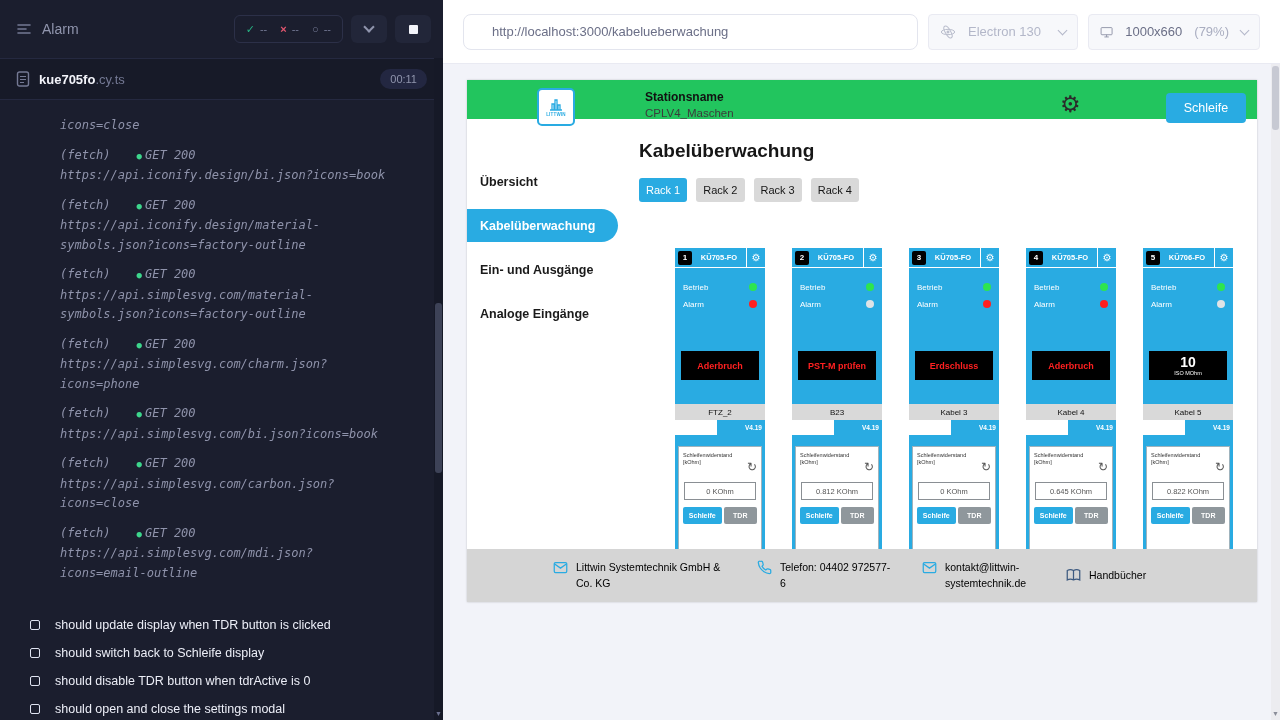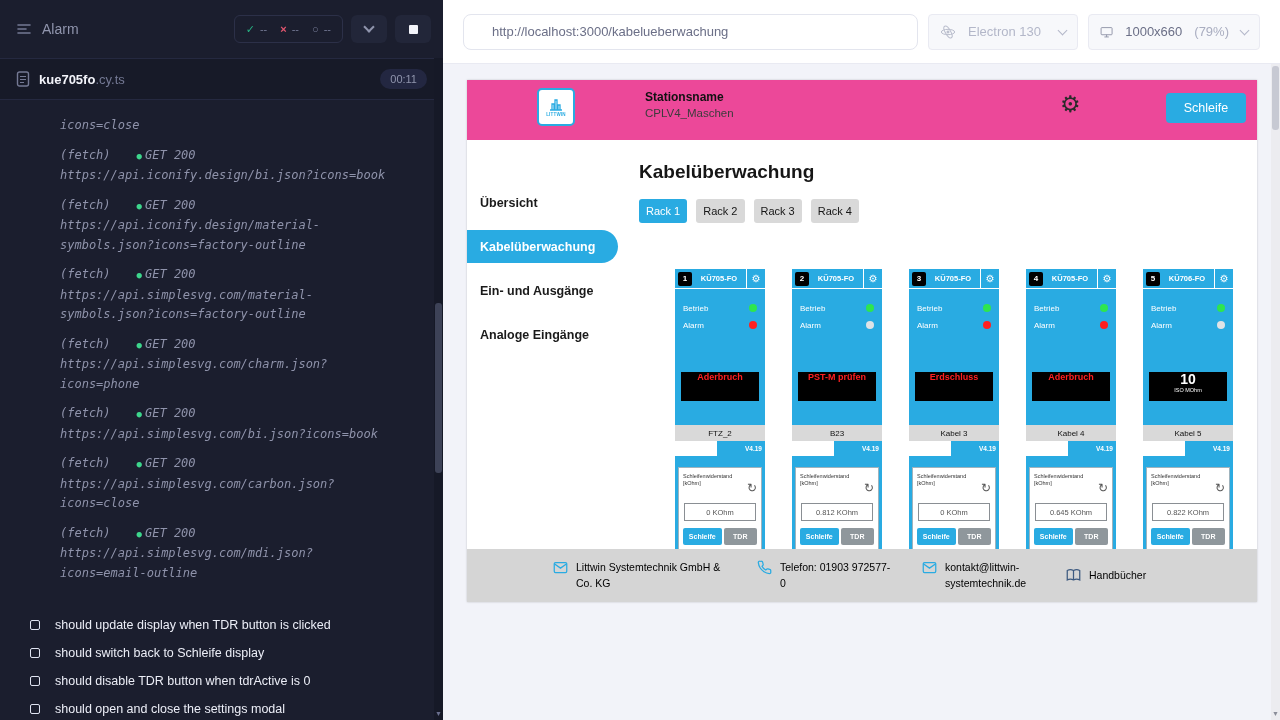--- a/index.html
+++ b/index.html
@@ -51,21 +51,21 @@
   .url-input { border:none; outline:none; width:100%; background:transparent; font-size:13px; color:#6b6f87; font-family:"Liberation Sans",sans-serif; }
   .select { height:36px; border:1px solid #e9eaf2; background:#f7f8fb; border-radius:4px; display:flex; align-items:center; gap:12px; padding:0 11px; cursor:pointer; flex-shrink:0; }
   .browser-select { width:150px; color:#b3b7c9; font-size:13px; }
   .viewport-select { width:172px; color:#6b6f87; font-size:13px; }
   .viewport-zoom { color:#a9adc0; }
   .sel-chev { width:7px; height:7px; border-right:1.5px solid #b3b7c9; border-bottom:1.5px solid #b3b7c9; transform:rotate(45deg); margin-left:auto; margin-top:-3px; flex-shrink:0; }
 
   .stage { flex:1; position:relative; }
   .aut { position:absolute; left:24px; top:16px; width:790px; height:522px; background:#fff; box-shadow:0 0 2px rgba(0,0,0,.2); overflow:hidden; }
 
-  .app-header { height:60px; background:#ec4899; position:relative; }
+  .app-header { height:39px; background:#22c55e; position:relative; }
   .logo { position:absolute; left:70px; top:8px; width:38px; height:38px; background:#fff; border:2px solid #29abe2; border-radius:5px; display:flex; flex-direction:column; align-items:center; justify-content:center; gap:1px; }
   .logo-text { font-size:4.5px; font-weight:bold; color:#29abe2; letter-spacing:.2px; }
   .station { position:absolute; left:178px; top:10px; }
   .station-label { font-size:12px; font-weight:bold; color:#111; }
   .station-value { font-size:11.5px; color:#3c3c3c; margin-top:3px; }
   .app-gear { position:absolute; left:593px; top:13px; font-size:23px; line-height:1; color:#2b2b2b; cursor:pointer; }
   .logout { position:absolute; right:11px; top:13px; width:80px; height:30px; background:#29abe2; color:#fff; border:none; border-radius:4px; font-size:12.5px; font-family:"Liberation Sans",sans-serif; cursor:pointer; }
 
   .app-body { display:flex; height:465px; }
   .app-nav { width:170px; flex-shrink:0; padding-top:46px; }
@@ -84,21 +84,21 @@
   .card-num { width:14px; height:14px; margin-left:3px; background:#000; color:#fff; font-size:8px; font-weight:bold; display:flex; align-items:center; justify-content:center; border-radius:2px; }
   .card-model { flex:1; text-align:center; color:#fff; font-size:7.5px; font-weight:bold; }
   .card-gear { width:19px; align-self:stretch; border-left:1px solid #fff; display:flex; align-items:center; justify-content:center; color:#fff; font-size:10px; cursor:pointer; }
   .card-leds { padding:13px 8px 0; }
   .led-row { display:flex; justify-content:space-between; align-items:center; height:12px; margin-bottom:5px; }
   .led-label { color:#fff; font-size:8px; }
   .led { width:8px; height:8px; border-radius:50%; }
   .dot-green { background:#2ee54e; }
   .dot-red { background:#ff1f1f; }
   .dot-off { background:#dfe3e6; }
-  .card-status { margin:41px 6px 0; height:29px; background:#000; display:flex; flex-direction:column; align-items:center; justify-content:flex-start; }
+  .card-status { margin:41px 6px 0; height:29px; background:#000; display:flex; flex-direction:column; align-items:center; justify-content:center; }
   .s-text { color:#ff2020; font-size:9px; font-weight:bold; }
   .s-big { color:#fff; font-size:14px; font-weight:bold; line-height:1; }
   .s-sub { color:#fff; font-size:5.5px; margin-top:1px; }
   .s-text:empty, .s-big:empty, .s-sub:empty { display:none; }
   .card-cable { margin-top:24px; height:16px; background:#d9d9d9; display:flex; align-items:center; justify-content:center; font-size:8px; color:#111; }
   .card-ver { height:15px; display:flex; }
   .ver-box { width:42px; background:#fff; }
   .ver-label { flex:1; text-align:right; color:#fff; font-size:6.5px; font-weight:bold; padding:4px 3px 0 0; }
   .card-meter { margin:11px 3px 0; height:140px; background:#fff; border:1px solid #9fb3bd; position:relative; padding:5px 4px 0; }
   .meter-label { font-size:5.5px; color:#333; padding-right:13px; line-height:1.3; }
@@ -539,21 +539,21 @@
           <svg class="f-icon" width="15" height="15" viewBox="0 0 24 24" fill="none" stroke="#29abe2" stroke-width="2">
               <rect x="2" y="4" width="20" height="16" rx="2"></rect>
               <path d="M2 6l10 7L22 6"></path>
             </svg>
           <span class="f-text">Littwin Systemtechnik GmbH &amp; Co. KG</span>
         </div>
         <div class="f-item">
           <svg class="f-icon" width="15" height="15" viewBox="0 0 24 24" fill="none" stroke="#29abe2" stroke-width="2">
               <path d="M22 16.9v3a2 2 0 0 1-2.2 2 19.8 19.8 0 0 1-8.6-3.1 19.5 19.5 0 0 1-6-6A19.8 19.8 0 0 1 2.1 4.2 2 2 0 0 1 4.1 2h3a2 2 0 0 1 2 1.7c.1 1 .4 2 .7 2.9a2 2 0 0 1-.5 2.1L8 10a16 16 0 0 0 6 6l1.3-1.3a2 2 0 0 1 2.1-.5c.9.3 1.9.6 2.9.7a2 2 0 0 1 1.7 2z"></path>
             </svg>
-          <span class="f-text">Telefon: 01903 972577-0</span>
+          <span class="f-text">Telefon: 04402 972577-6</span>
         </div>
         <div class="f-item">
           <svg class="f-icon" width="15" height="15" viewBox="0 0 24 24" fill="none" stroke="#29abe2" stroke-width="2">
               <rect x="2" y="4" width="20" height="16" rx="2"></rect>
               <path d="M2 6l10 7L22 6"></path>
             </svg>
           <span class="f-text">kontakt@littwin-systemtechnik.de</span>
         </div>
         <div class="f-item">
           <svg class="f-icon" width="15" height="15" viewBox="0 0 24 24" fill="none" stroke="#3d5a80" stroke-width="2">

